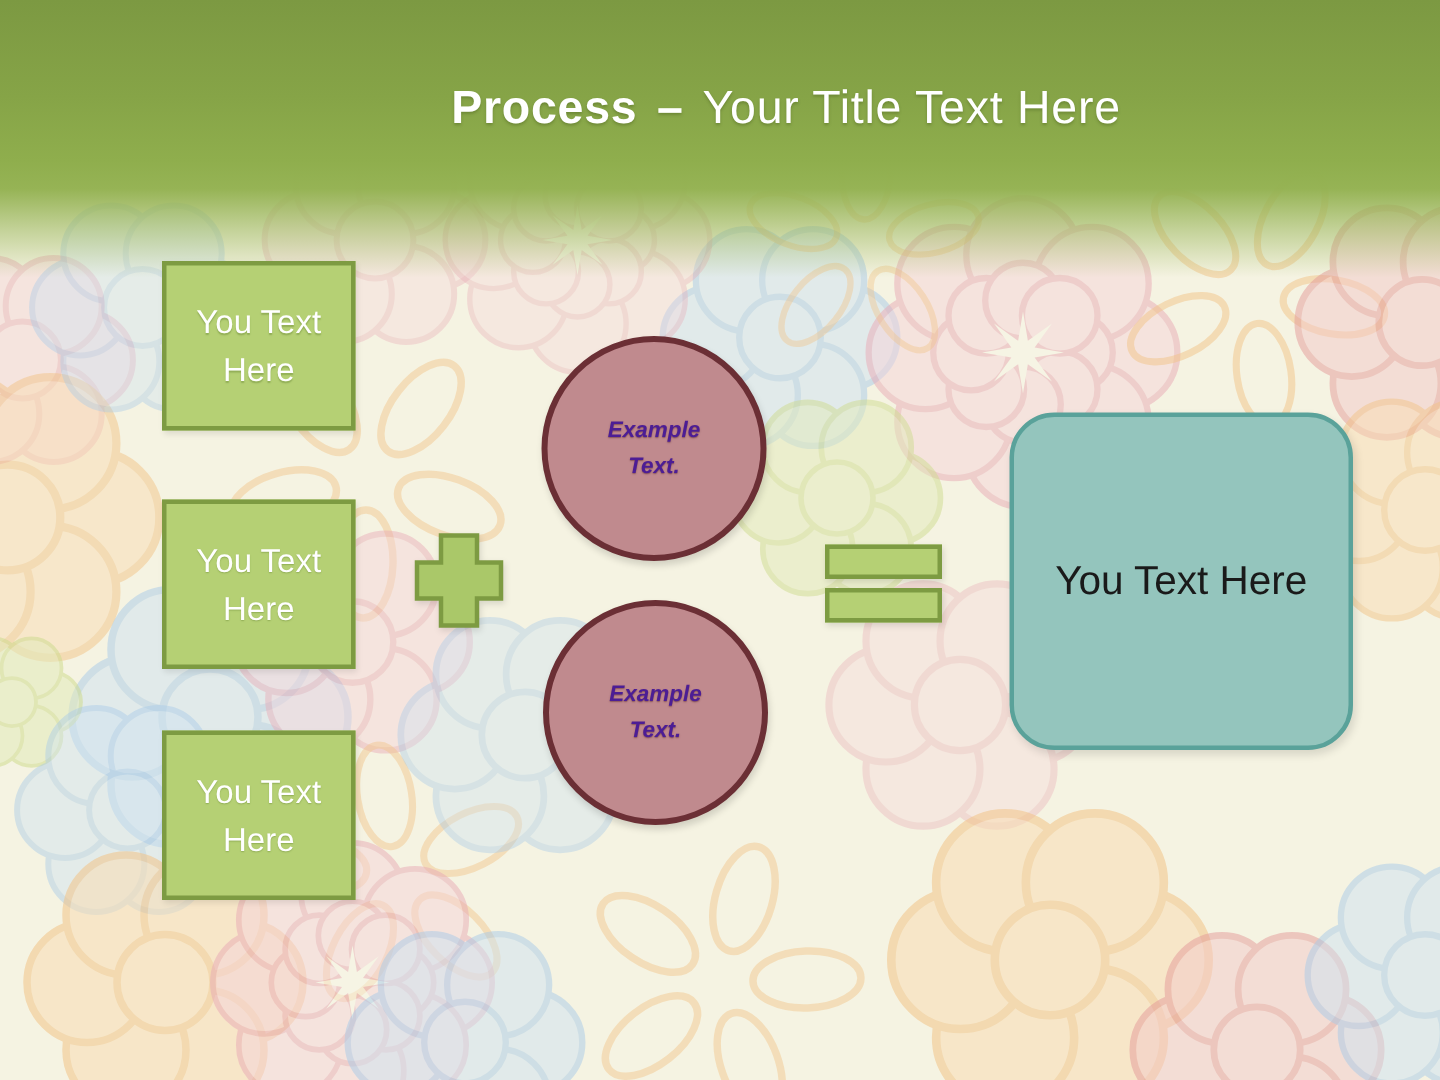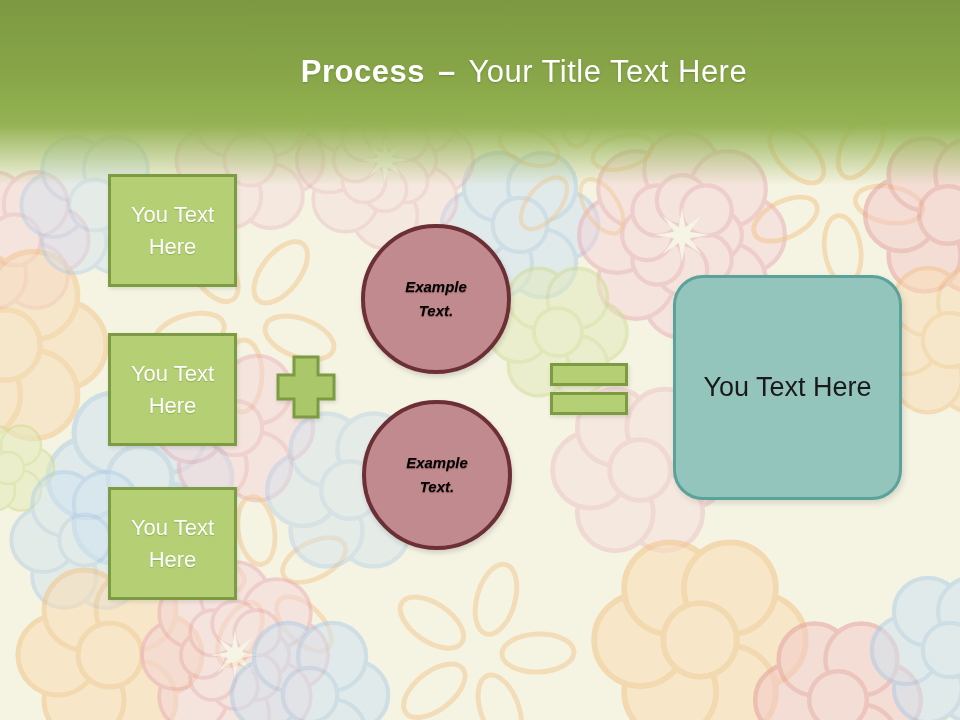--- a/index.html
+++ b/index.html
@@ -36,21 +36,21 @@
     color:#fff;font-size:22px;line-height:1.45;
     text-shadow:0 1px 1px rgba(90,120,40,0.4);
     box-shadow:1px 2px 4px rgba(0,0,0,0.10);
   }
   .green-box .wrap{width:100px;}
   .box-1{top:174px;} .box-2{top:333px;} .box-3{top:487px;}
   .plus-wrap{left:276px;top:355px;width:60px;height:64px;filter:drop-shadow(1px 2px 2px rgba(0,0,0,0.12));}
   .circle{
     width:150px;height:150px;border-radius:50%;
     background:#c08a8e;border:4px solid #6b2f35;
-    color:#000000;font-size:15px;font-weight:bold;font-style:italic;line-height:1.6;
+    color:#4c1d95;font-size:15px;font-weight:bold;font-style:italic;line-height:1.6;
     text-shadow:0 1px 1px rgba(80,30,35,0.5);
     box-shadow:1px 3px 5px rgba(0,0,0,0.15);
   }
   .circle .wrap{width:86px;}
   .circle-1{left:361px;top:224px;}
   .circle-2{left:362px;top:400px;}
   .equals{left:550px;top:363px;width:78px;height:52px;display:block;filter:drop-shadow(1px 2px 2px rgba(0,0,0,0.12));}
   .equals .bar{
     box-sizing:border-box;width:78px;height:23px;
     background:#b5d074;border:3px solid #7d9b42;

